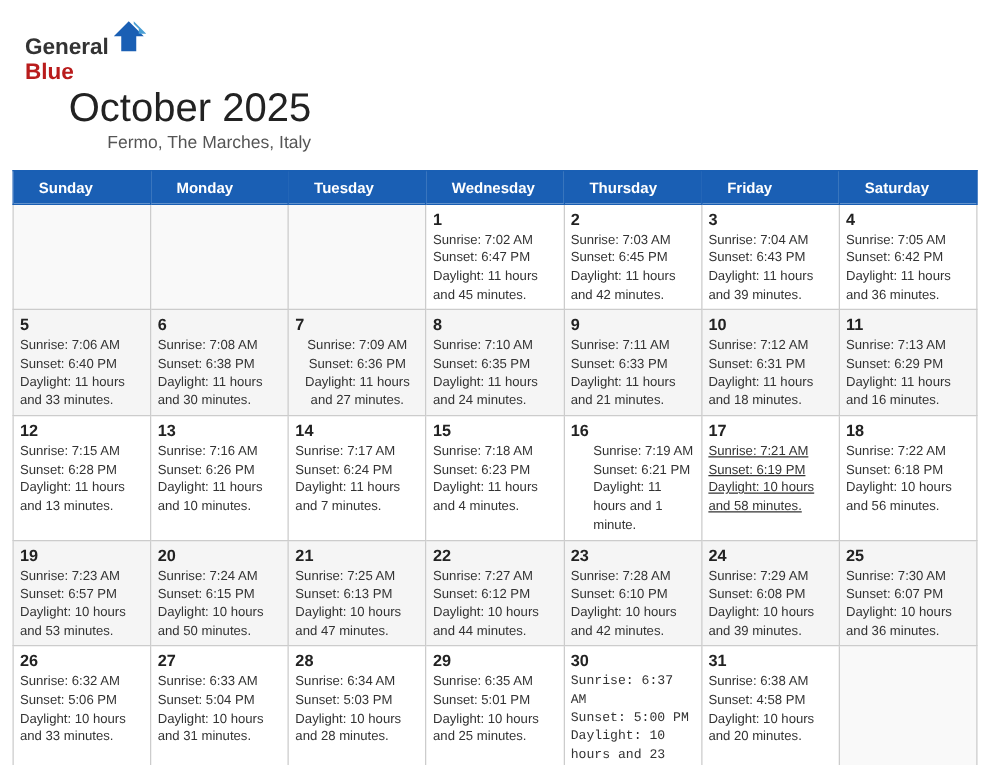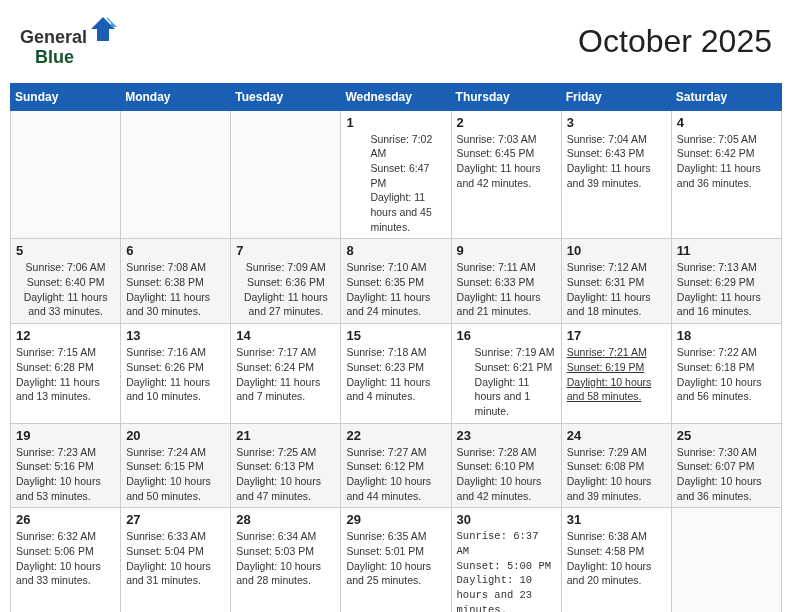--- a/index.html
+++ b/index.html
@@ -6,61 +6,63 @@
     body {
       font-family: Arial, sans-serif;
       background: #fff;
       width: 792px;
       min-height: 612px;
       padding: 10px;
     }
     .header {
       display: flex;
       justify-content: space-between;
-      align-items: center;
+      align-items: flex-start;
       margin-bottom: 10px;
       padding: 5px 10px;
+      flex-direction: column;
     }
     .logo {
       display: flex;
       align-items: center;
     }
     .logo-text {
       font-size: 18px;
       font-weight: bold;
       line-height: 1.1;
     }
     .logo-general { color: #333; }
-    .logo-blue { color: #14532d; margin-left: 15px; }
+    .logo-blue { color: #b91c1c; }
     .logo-icon {
       width: 28px;
       height: 28px;
       margin-left: 2px;
     }
     .title-block {
       text-align: right;
+      margin-left: 35px;
     }
     .month-title {
       font-size: 32px;
       font-weight: normal;
       color: #222;
     }
     .location {
       font-size: 14px;
       color: #555;
     }
     .calendar {
       width: 100%;
       border-collapse: collapse;
       font-size: 10.5px;
     }
     .calendar th {
       background: #1a5fb4;
       color: #fff;
-      padding: 6px 4px;
+      padding: 6px 20px;
       text-align: left;
       font-size: 12px;
       font-weight: bold;
       border: 1px solid #1a5fb4;
     }
     .calendar td {
       border: 1px solid #ccc;
       vertical-align: top;
       padding: 4px 5px;
       width: calc(100% / 7);
@@ -95,20 +97,21 @@
             <polygon points="18,2 28,12 22,12 22,8 18,4" fill="#4a9fd4"></polygon>
           </svg>
       </div>
       <div class="logo-text">
         <span class="logo-blue">Blue</span>
       </div>
     </div>
   </div>
   <div class="title-block">
     <div class="month-title">October 2025</div>
+    <div class="location">Fermo, The Marches, Italy</div>
   </div>
 </div>
 
 <table class="calendar">
   <thead>
     <tr>
     <th>Sunday</th>
         <th>Monday</th>
         <th>Tuesday</th>
         <th>Wednesday</th>
@@ -117,21 +120,21 @@
         <th>Saturday</th>
       </tr>
   </thead>
   <tbody id="calendar-body">
   <tr>
         <td class="empty"></td>
         <td class="empty"></td>
         <td class="empty"></td>
         <td>
           <span class="day-num">1</span>
-          <div class="day-info" style="white-space: pre-line; margin-left: 24px;">Sunrise: 7:02 AM
+          <div class="day-info" style="white-space: pre-line;">Sunrise: 7:02 AM
 Sunset: 6:47 PM
 Daylight: 11 hours and 45 minutes.</div>
         </td>
         <td>
           <span class="day-num">2</span>
           <div class="day-info" style="white-space: pre-line;">Sunrise: 7:03 AM
 Sunset: 6:45 PM
 Daylight: 11 hours and 42 minutes.</div>
         </td>
         <td>
@@ -143,21 +146,21 @@
         <td>
           <span class="day-num">4</span>
           <div class="day-info" style="white-space: pre-line;">Sunrise: 7:05 AM
 Sunset: 6:42 PM
 Daylight: 11 hours and 36 minutes.</div>
         </td>
       </tr>
       <tr class="row-bg-light">
         <td>
           <span class="day-num">5</span>
-          <div class="day-info" style="white-space: pre-line; text-align: center;">Sunrise: 7:06 AM
+          <div class="day-info" style="white-space: pre-line;">Sunrise: 7:06 AM
 Sunset: 6:40 PM
 Daylight: 11 hours and 33 minutes.</div>
         </td>
         <td>
           <span class="day-num">6</span>
           <div class="day-info" style="white-space: pre-line;">Sunrise: 7:08 AM
 Sunset: 6:38 PM
 Daylight: 11 hours and 30 minutes.</div>
         </td>
         <td>
@@ -232,21 +235,21 @@
           <span class="day-num">18</span>
           <div class="day-info" style="white-space: pre-line;">Sunrise: 7:22 AM
 Sunset: 6:18 PM
 Daylight: 10 hours and 56 minutes.</div>
         </td>
       </tr>
       <tr class="row-bg-light">
         <td>
           <span class="day-num">19</span>
           <div class="day-info" style="white-space: pre-line;">Sunrise: 7:23 AM
-Sunset: 5:16 PM
+Sunset: 6:57 PM
 Daylight: 10 hours and 53 minutes.</div>
         </td>
         <td>
           <span class="day-num">20</span>
           <div class="day-info" style="white-space: pre-line;">Sunrise: 7:24 AM
 Sunset: 6:15 PM
 Daylight: 10 hours and 50 minutes.</div>
         </td>
         <td>
           <span class="day-num">21</span>

